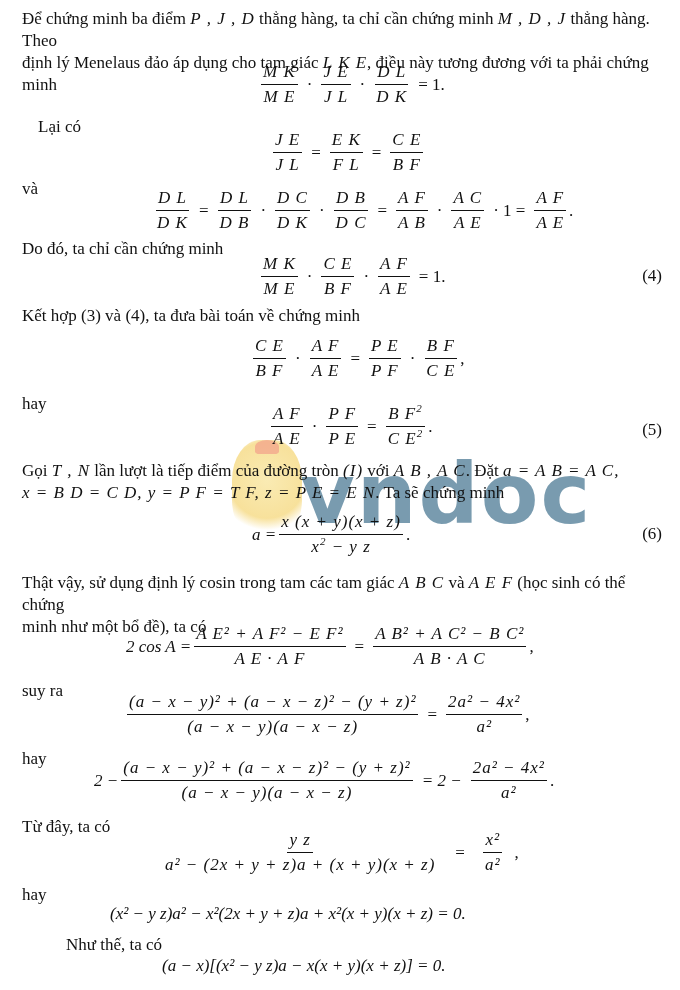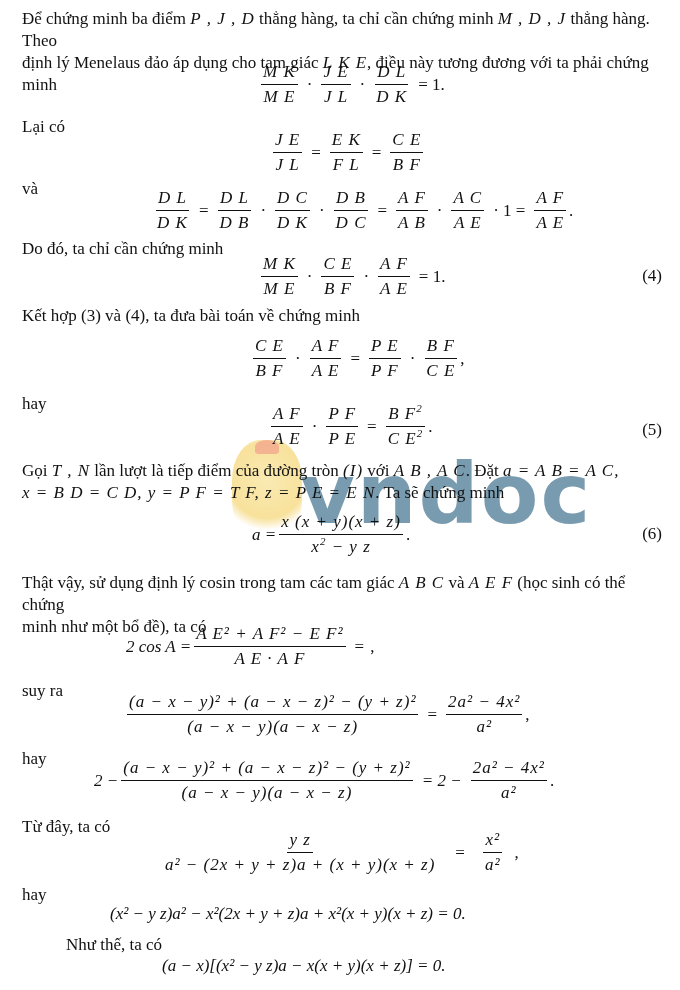--- a/index.html
+++ b/index.html
@@ -52,21 +52,21 @@
       <span class="den">J L</span>
     </span>
     <span class="op">·</span>
   <span class="frac">
       <span class="num">D L</span>
       <span class="den">D K</span>
     </span>
   <span class="op">= 1.</span>
 </div>
 
-<div class="p" style="top:116px;">Lại có</div>
+<div class="p" style="top:116px;margin-left:16px;">Lại có</div>
 
 <div class="eq" style="left:270px; top:130px;">
   <span class="frac">
       <span class="num">J E</span>
       <span class="den">J L</span>
     </span>
     <span class="op">=</span>
   <span class="frac">
       <span class="num">E K</span>
       <span class="den">F L</span>
@@ -205,20 +205,24 @@
   <span>minh như một bổ đề), ta có</span>
 </div>
 
 <div class="eq" style="left:126px; top:624px;">
   <span class="it">2 cos A =</span>
   <span class="frac">
       <span class="num">A E² + A F² − E F²</span>
       <span class="den">A E · A F</span>
     </span>
     <span class="op">=</span>
+  <span class="frac">
+      <span class="num">A B² + A C² − B C²</span>
+      <span class="den">A B · A C</span>
+    </span>
     <span>,</span>
 </div>
 
 <div class="p" style="top:680px;">suy ra</div>
 
 <div class="eq" style="left:124px; top:692px;">
   <span class="frac">
       <span class="num">(a − x − y)² + (a − x − z)² − (y + z)²</span>
       <span class="den">(a − x − y)(a − x − z)</span>
     </span>

